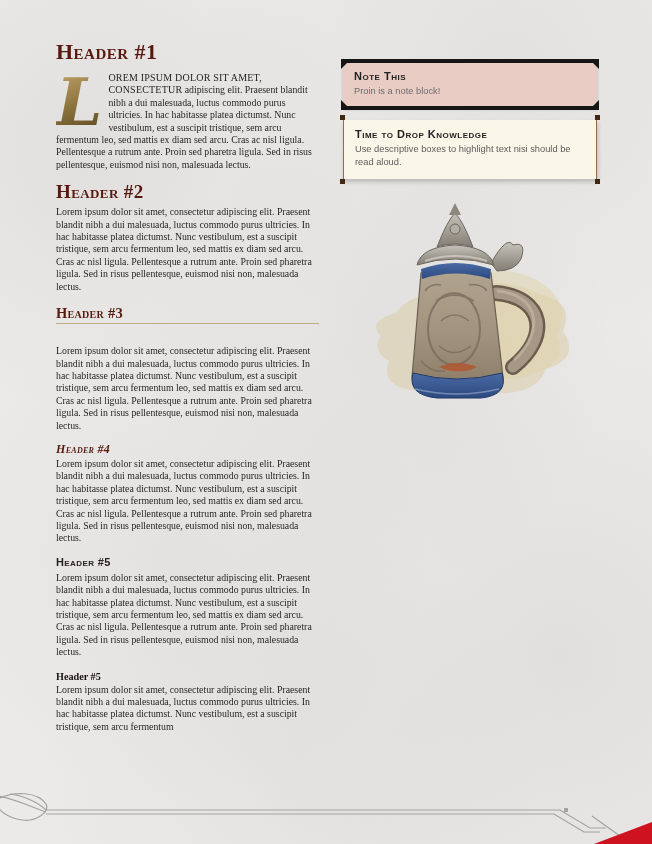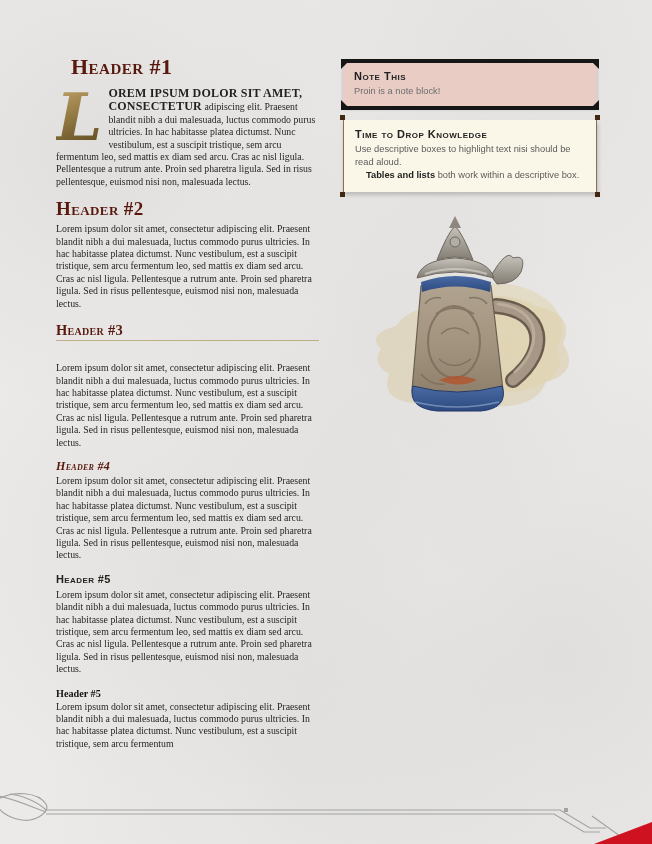--- a/index.html
+++ b/index.html
@@ -13,35 +13,35 @@
       radial-gradient(circle at 28% 66%, rgba(115,115,122,.07), transparent 34%),
       radial-gradient(circle at 86% 78%, rgba(115,115,122,.09), transparent 40%),
       radial-gradient(circle at 45% 92%, rgba(115,115,122,.06), transparent 30%),
       #ebeae8;
   }
   .columns{display:flex;gap:22px;padding:40px 0 0 56px;}
   .col{color:#231f20;font-size:9.8px;line-height:12.4px;}
   .col-left{width:263px;}
   .col-right{width:258px;padding-top:15px;}
   p{margin:0 0 6px 0;}
-  h1,h2,h3,h4{font-family:"Liberation Serif",serif;color:#58180D;font-variant:small-caps;font-weight:600;margin:15px;}
+  h1,h2,h3,h4{font-family:"Liberation Serif",serif;color:#58180D;font-variant:small-caps;font-weight:600;margin:0;}
   h1{font-size:22px;line-height:24px;margin-bottom:8px;letter-spacing:.5px;}
   h2{font-size:19px;line-height:22px;margin:10px 0 3px 0;letter-spacing:.4px;}
   h3{font-size:14.5px;line-height:17px;margin:12px 0 21px 0;border-bottom:1.5px solid #c0ad87;padding-bottom:1px;letter-spacing:.3px;}
   h4{font-size:12px;line-height:14px;margin:10px 0 2px 0;letter-spacing:.3px;font-style:italic;}
   h5{font-family:"Liberation Sans",sans-serif;color:#26231f;font-variant:small-caps;font-weight:700;
      font-size:11px;line-height:13px;margin:11px 0 3px 0;letter-spacing:.4px;}
   h6{font-family:"Liberation Serif",serif;color:#16130f;font-size:10.2px;line-height:12px;font-weight:700;margin:12px 0 1px 0;}
   .dropcap{
     float:left;font-family:"DejaVu Serif",serif;font-style:italic;font-weight:700;
     font-size:66px;line-height:56px;padding:2px 6px 0 0;
     background:linear-gradient(160deg,#bda26a 0%,#937a42 45%,#5d4820 100%);
     -webkit-background-clip:text;background-clip:text;color:transparent;
   }
-  .firstline{text-transform:uppercase;font-size:12px;font-weight:700;letter-spacing:.2px;}
+  .firstline{text-transform:uppercase;font-size:10px;font-weight:400;letter-spacing:.2px;}
   
   .note{position:relative;background:#e9cdc5;margin:8px 2px 14px 2px;padding:7px 11px 8px 11px;
         box-shadow:0 3px 3px rgba(0,0,0,.22);}
   .note-bar{position:absolute;left:-2px;right:-2px;height:4px;background:#161616;}
   .note-bar.top{top:-4px;}
   .note-bar.bottom{bottom:-4px;}
   .note-bar.top::before{content:"";position:absolute;left:0;top:4px;width:0;height:0;
       border-left:6px solid #161616;border-bottom:6px solid transparent;}
   .note-bar.top::after{content:"";position:absolute;right:0;top:4px;width:0;height:0;
       border-right:6px solid #161616;border-bottom:6px solid transparent;}
@@ -102,21 +102,20 @@
 
       <div class="descriptive">
         <i class="vline l"></i>
         <i class="vline r"></i>
         <i class="dot tl"></i>
         <i class="dot tr"></i>
         <i class="dot bl"></i>
         <i class="dot br"></i>
         <div class="box-title">Time to Drop Knowledge</div>
         <div class="box-body">Use descriptive boxes to highlight text nisi should be read aloud.</div>
-        <div class="box-body desc-indent"><span class="bold-lead">Tables and lists</span><span> both work within a descriptive box.</span></div>
       </div>
 
       <div class="stein-wrap">
         <svg width="258" height="215" viewBox="0 0 258 215">
           <defs>
             <linearGradient id="bodyGrad" x1="0" y1="0" x2="0" y2="1">
               <stop offset="0" stop-color="#b2a591"></stop>
               <stop offset="0.55" stop-color="#a1927d"></stop>
               <stop offset="1" stop-color="#8a7b68"></stop>
             </linearGradient>

